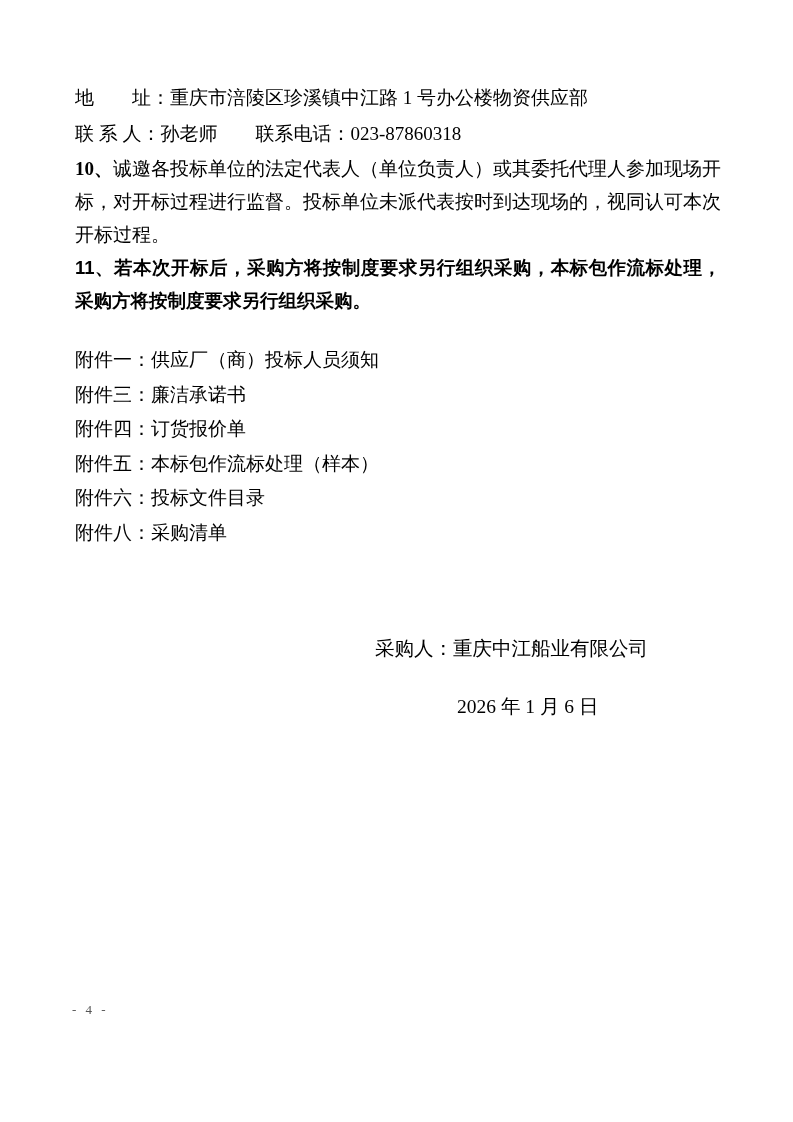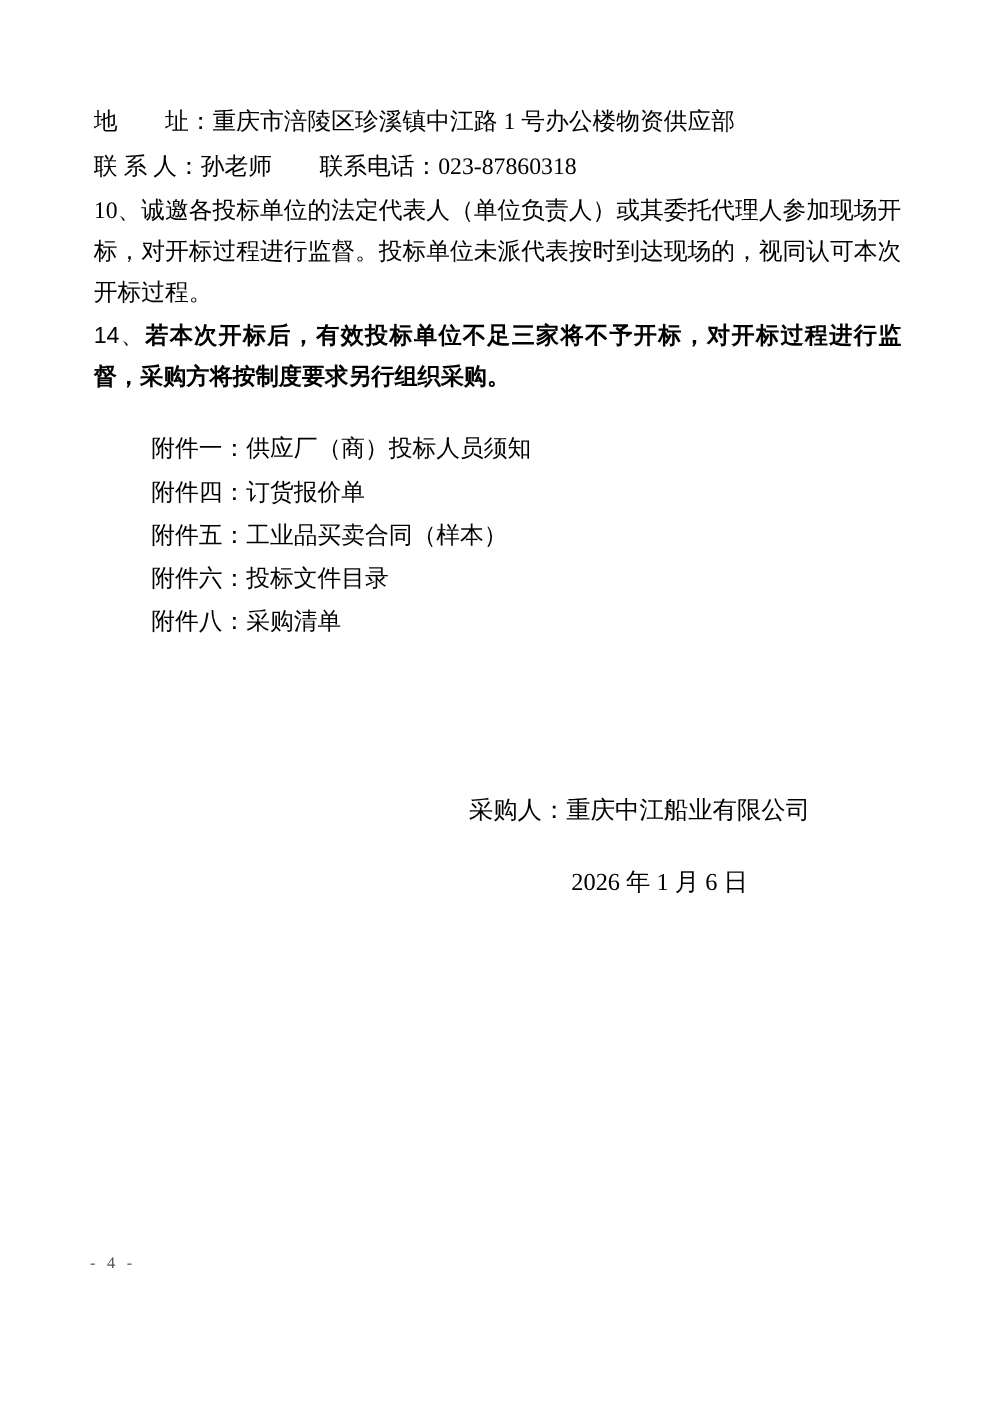--- a/index.html
+++ b/index.html
@@ -28,30 +28,29 @@
     line-height: 36px;
     white-space: pre-wrap;
   }
   .para {
     margin: 0;
     font-size: 19px;
     line-height: 33px;
     text-align: justify;
   }
   .para .clause-num {
-    font-weight: normal;
+    font-weight: bold;
   }
   .para.emphasis {
     font-family: "Liberation Sans", "DejaVu Sans", sans-serif;
     font-weight: bold;
     font-size: 18.5px;
   }
   .attachments {
     margin-top: 26px;
-    margin-left: 46px;
   }
   .attachment-line {
     margin: 0;
     font-size: 19px;
     line-height: 34.5px;
   }
   .sig-purchaser {
     position: absolute;
     left: 375px;
     top: 636px;
@@ -81,26 +80,27 @@
 <div class="page">
 
   <div class="content">
 
     <p class="contact-line">地　　址：重庆市涪陵区珍溪镇中江路 1 号办公楼物资供应部</p>
 
     <p class="contact-line">联 系 人：孙老师　　联系电话：023-87860318</p>
 
     <p class="para"><span class="clause-num">10、</span><span>诚邀各投标单位的法定代表人（单位负责人）或其委托代理人参加现场开标，对开标过程进行监督。投标单位未派代表按时到达现场的，视同认可本次开标过程。</span></p>
 
-    <p class="para emphasis"><span class="clause-num">14、</span><span>若本次开标后，有效投标单位不足三家将不予开标，对开标过程进行监督，采购方将按制度要求另行组织采购。</span></p>
+    <p class="para emphasis"><span class="clause-num">11、</span><span>若本次开标后，采购方将按制度要求另行组织采购，本标包作流标处理，采购方将按制度要求另行组织采购。</span></p>
 
     <div class="attachments">
       <p class="attachment-line">附件一：供应厂（商）投标人员须知</p>
+      <p class="attachment-line">附件三：廉洁承诺书</p>
       <p class="attachment-line">附件四：订货报价单</p>
-      <p class="attachment-line">附件五：工业品买卖合同（样本）</p>
+      <p class="attachment-line">附件五：本标包作流标处理（样本）</p>
       <p class="attachment-line">附件六：投标文件目录</p>
       <p class="attachment-line">附件八：采购清单</p>
     </div>
 
   </div>
 
   <div class="sig-purchaser">采购人：重庆中江船业有限公司</div>
 
   <div class="sig-date">2026 年 1 月 6 日</div>
 

